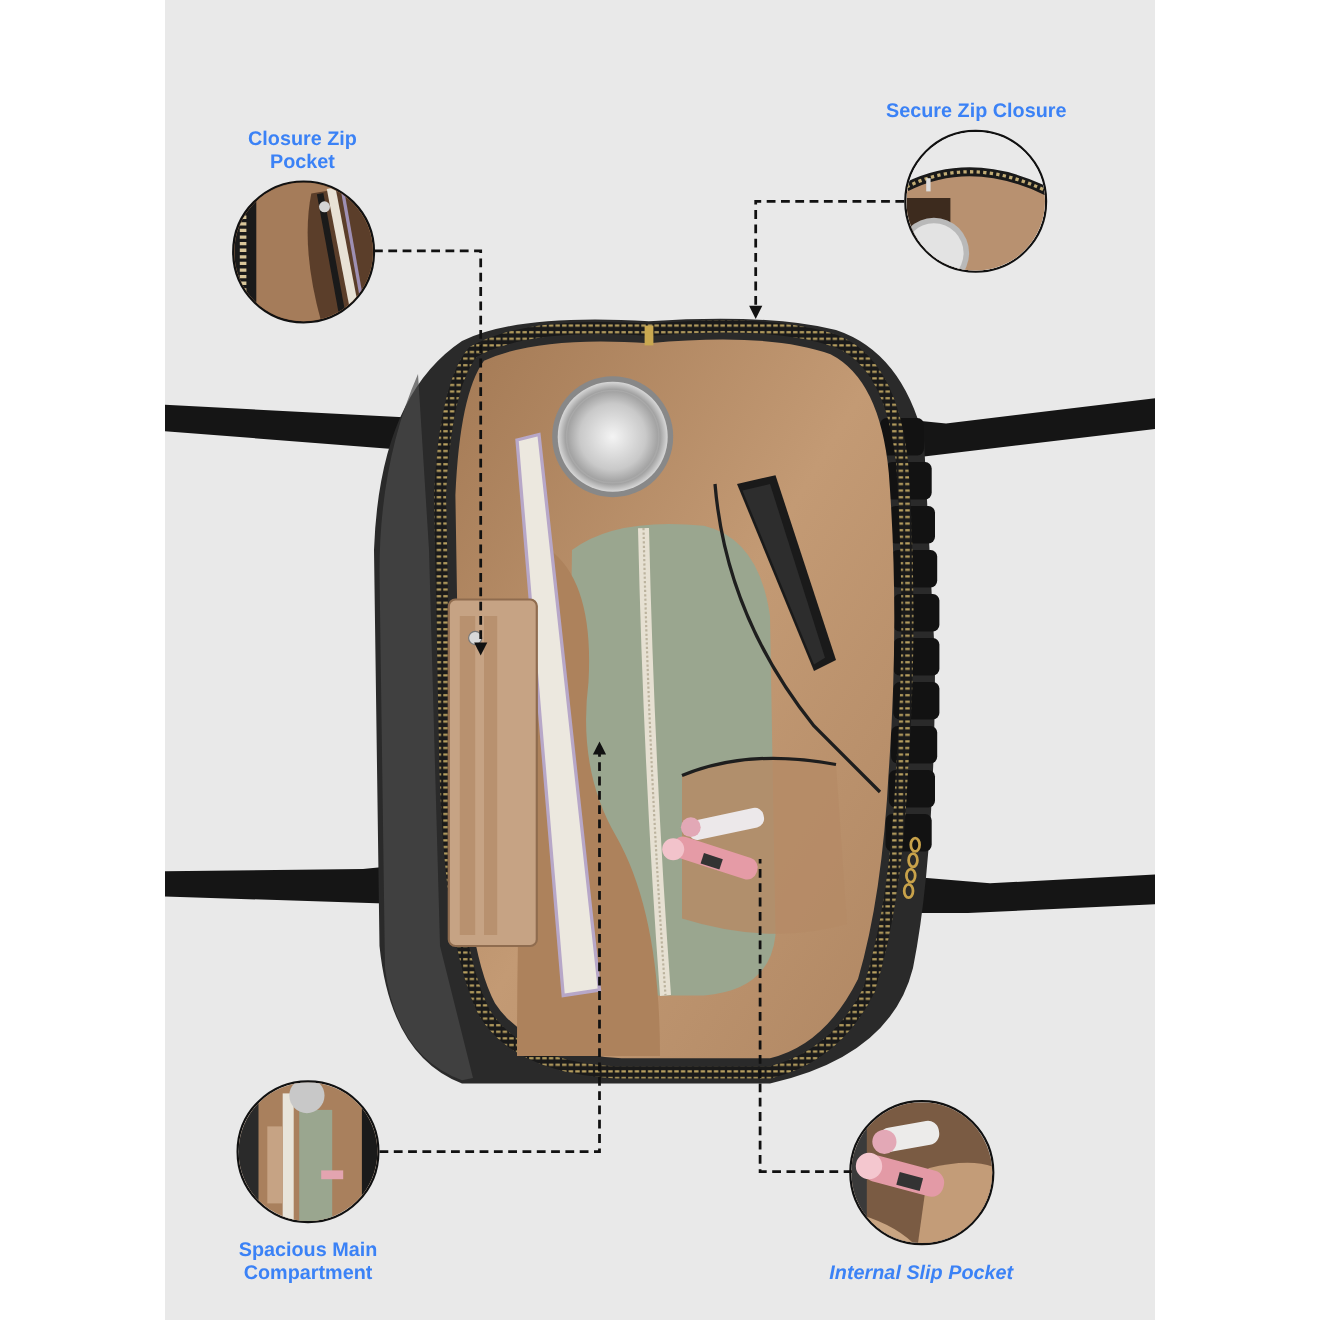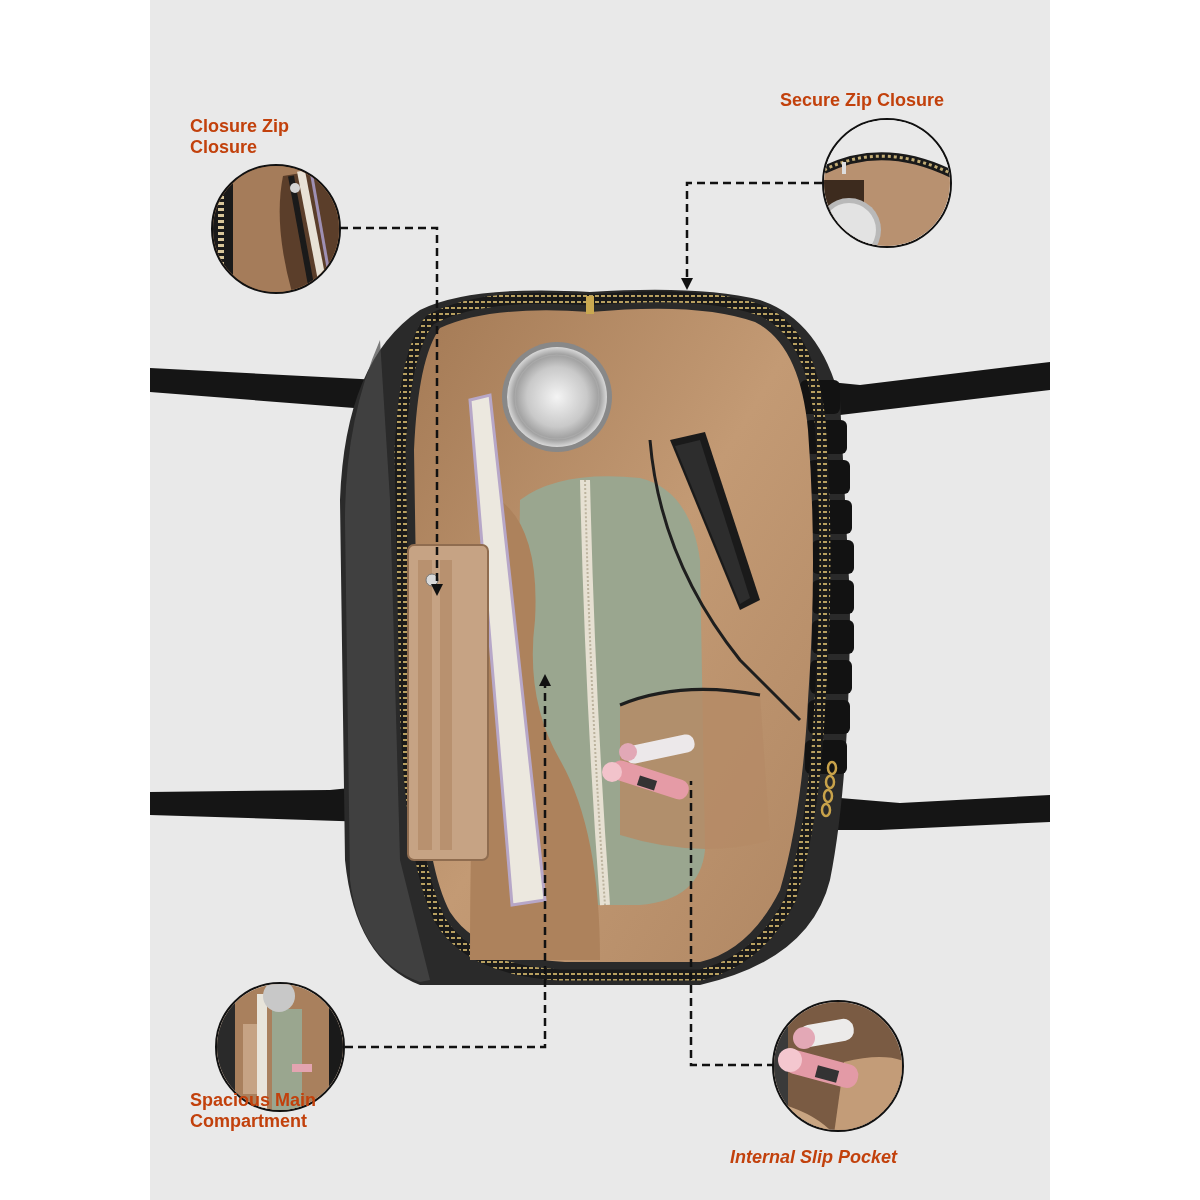--- a/index.html
+++ b/index.html
@@ -1,18 +1,18 @@
 <!DOCTYPE html>
 <html><head>
 <meta charset="utf-8">
 <style>
   html,body{margin:0;padding:0;}
   body{width:1200px;height:1200px;background:#ffffff;position:relative;overflow:hidden;font-family:"Liberation Sans",sans-serif;}
   .panel{position:absolute;left:150px;top:0;width:900px;height:1200px;background:#e9e9e9;}
-  .label{position:absolute;font-family:"Liberation Sans",sans-serif;font-weight:bold;font-size:18px;line-height:21px;color:#c2410c;}
+  .label{position:absolute;font-family:"Liberation Sans",sans-serif;font-weight:bold;font-size:18px;line-height:21px;color:#3b82f6;text-align:center;}
   .circle{position:absolute;border-radius:50%;border:2px solid #111;overflow:hidden;box-sizing:border-box;}
   .art{position:absolute;left:0;top:0;}
   svg.overlay{position:absolute;left:0;top:0;}
 </style>
 </head>
 <body>
 
 <div class="panel"></div>
 
 <svg class="overlay" width="1200" height="1200" viewBox="0 0 1200 1200">
@@ -123,21 +123,21 @@
   </g>
   <g fill="#111">
     <path d="M431 584 L443 584 L437 596 Z"></path>
     <path d="M681 278 L693 278 L687 290 Z"></path>
     <path d="M539 686 L551 686 L545 674 Z"></path>
   </g>
 </svg>
 
 <div class="label" style="left:190px;top:116px;width:170px;">
   <div>Closure Zip</div>
-  <div>Closure</div>
+  <div>Pocket</div>
 </div>
 <div class="circle" style="left:211px;top:164px;width:130px;height:130px;background:#8a6446;">
   <svg class="art" width="130" height="130" viewBox="0 0 130 130">
     <rect width="130" height="130" fill="#a57c5a"></rect>
     <path d="M0 0 L20 0 L20 130 L0 130 Z" fill="#1a1a1a"></path>
     <path d="M8 30 L8 110" stroke="#d8c69a" stroke-width="6" stroke-dasharray="3 3"></path>
     <path d="M70 10 Q60 60 80 130 L130 130 L130 0 Z" fill="#5b3e2a"></path>
     <path d="M78 10 L100 130" stroke="#1a1a1a" stroke-width="6"></path>
     <path d="M88 5 L112 130" stroke="#e8e2d6" stroke-width="8"></path>
     <path d="M98 5 L120 130" stroke="#9e8fb3" stroke-width="3"></path>
@@ -166,21 +166,21 @@
     <rect width="130" height="130" fill="#a9805d"></rect>
     <rect x="0" y="0" width="18" height="130" fill="#2a2a2a"></rect>
     <rect x="112" y="0" width="18" height="130" fill="#1a1a1a"></rect>
     <rect x="40" y="10" width="10" height="120" fill="#e8e4da"></rect>
     <rect x="55" y="25" width="30" height="105" fill="#9aa68f"></rect>
     <circle cx="62" cy="12" r="16" fill="#c8c8c8"></circle>
     <rect x="26" y="40" width="14" height="70" fill="#c6a384"></rect>
     <rect x="75" y="80" width="20" height="8" fill="#e3a4b0"></rect>
   </svg>
 </div>
-<div class="label" style="left:190px;top:1090px;width:180px;">
+<div class="label" style="left:190px;top:1126px;width:180px;">
   <div>Spacious Main</div>
   <div>Compartment</div>
 </div>
 
 <div class="circle" style="left:772px;top:1000px;width:132px;height:132px;">
   <svg class="art" width="132" height="132" viewBox="0 0 132 132">
     <rect width="132" height="132" fill="#7a5b43"></rect>
     <path d="M70 60 Q110 50 132 60 L132 132 L60 132 Z" fill="#c39c78"></path>
     <path d="M0 100 Q40 110 60 132 L0 132 Z" fill="#c9a582"></path>
     <rect x="0" y="0" width="14" height="132" fill="#3a3a3a"></rect>

